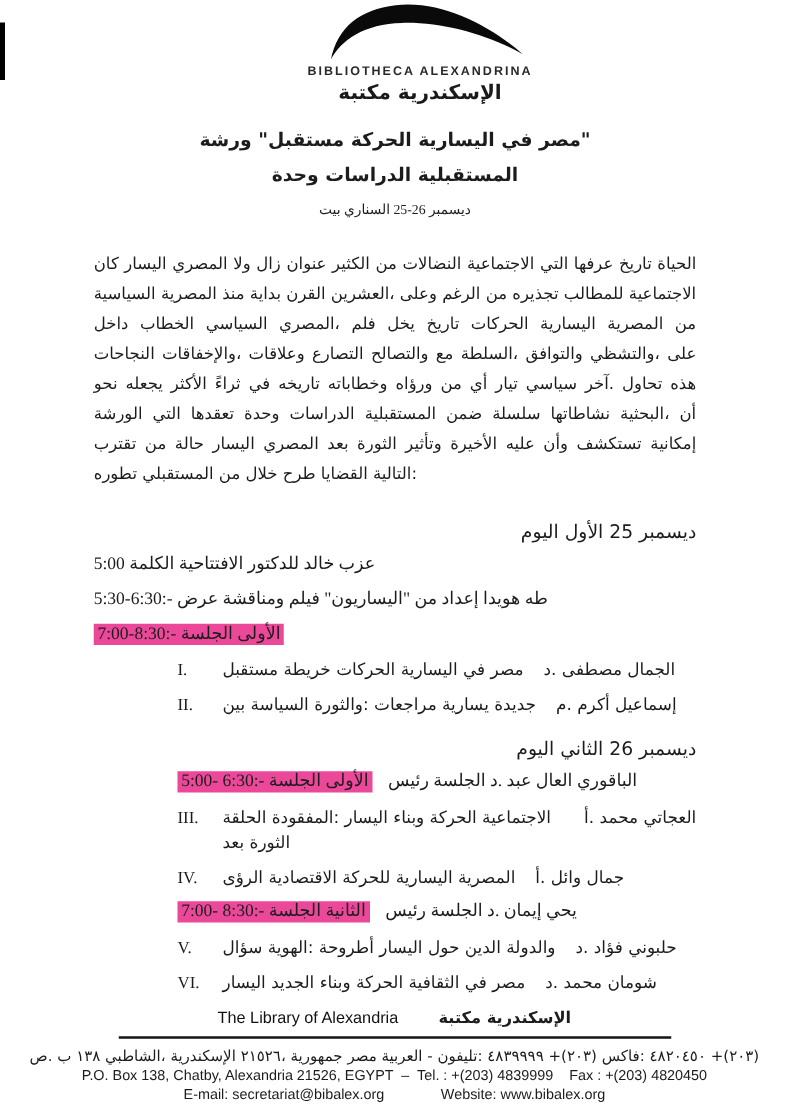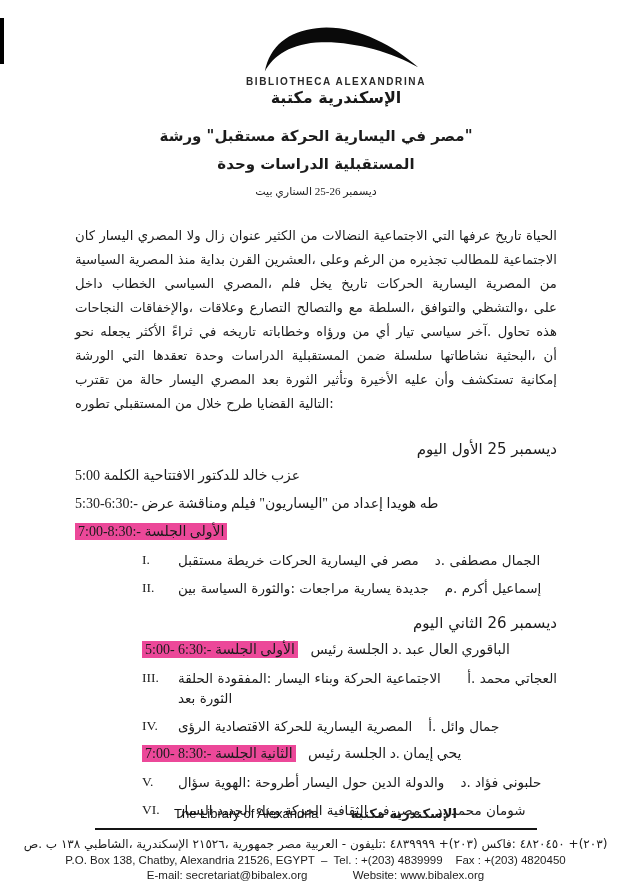--- a/index.html
+++ b/index.html
@@ -3,21 +3,21 @@
 <meta charset="utf-8">
 <style>
   html,body{margin:0;padding:0;}
   body{
     width:631px;height:893px;background:#ffffff;position:relative;overflow:hidden;
     font-family:"DejaVu Sans",sans-serif;color:#1c1c1c;
   }
   .edge-mark{position:absolute;left:0;top:18px;width:4px;height:46px;background:#000;}
   .content{padding:0 74px 0 75px;}
   
-  .logo{text-align:center;padding-top:24px;margin-left:40px;}
+  .logo{text-align:center;margin-left:40px;}
   .logo svg{display:block;margin:0 auto;}
   .logo-latin{font-family:"Liberation Sans","DejaVu Sans",sans-serif;font-size:10px;font-weight:bold;letter-spacing:1.6px;color:#2a2a2a;margin-top:2px;}
   .logo-ar{font-size:16px;font-weight:bold;color:#1a1a1a;margin-top:1px;direction:ltr;}
   
   .titles{text-align:center;margin-top:20px;direction:ltr;}
   .t1,.t2{font-weight:bold;font-size:15px;margin:10px 0;}
   .t3{font-size:11px;margin-top:12px;font-family:"Liberation Serif","DejaVu Sans",serif;}
   
   .intro{margin-top:26px;font-size:13.2px;line-height:24px;text-align:justify;direction:ltr;}
   

